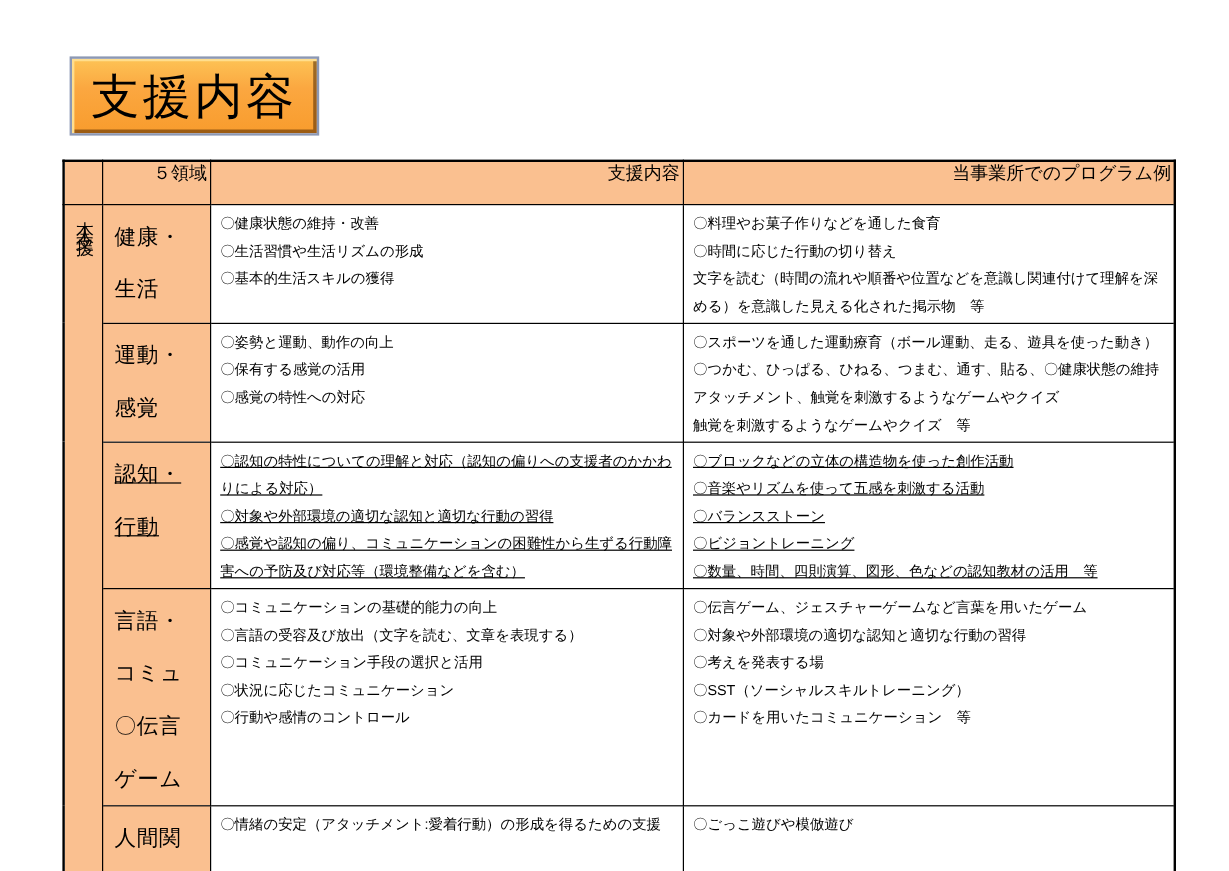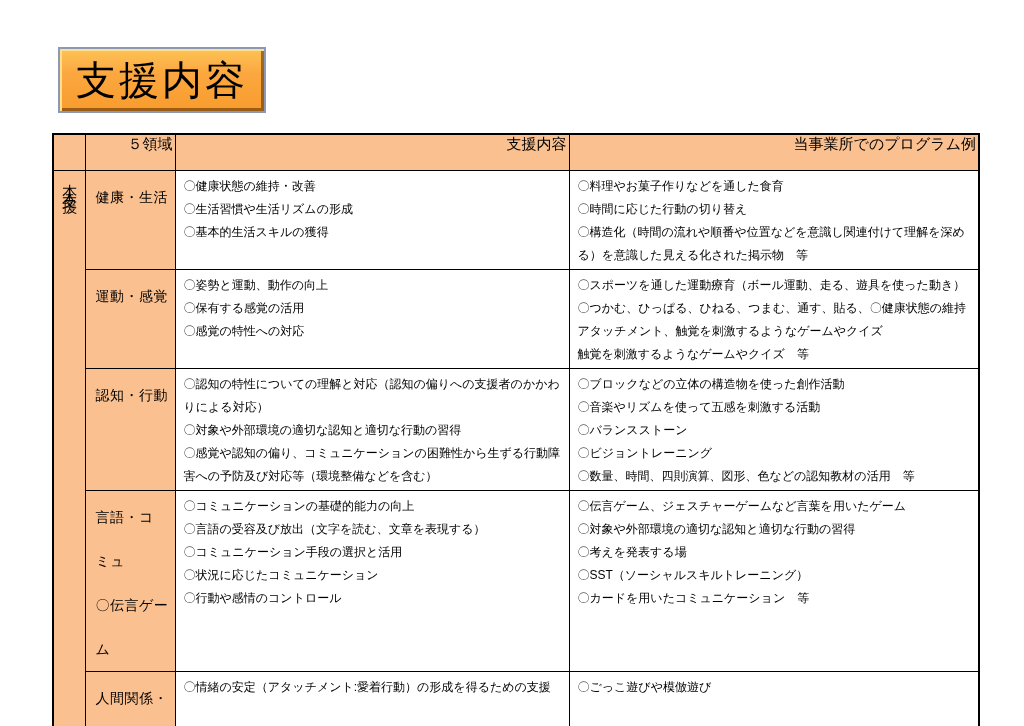--- a/index.html
+++ b/index.html
@@ -31,21 +31,21 @@
     font-size:15px;height:33px;padding:0 2px;
   }
   td.side{
     background:var(--fill);vertical-align:middle;text-align:center;
   }
   .side-text{
     writing-mode:vertical-rl;text-orientation:upright;
     margin:0 auto;font-size:15px;letter-spacing:5px;
   }
   td.domain{
-    background:var(--fill);font-size:14px;line-height:44px;
+    background:var(--fill);font-size:18px;line-height:44px;
     padding:4px 6px 0 10px;letter-spacing:.5px;
   }
   td.items{
     background:#fff;font-size:12px;line-height:23px;
     padding:4px 8px 2px 8px;
   }
   .line{display:block;}
 </style>
 </head>
 <body>
@@ -77,40 +77,40 @@
             <span class="line">健康・生活</span>
           </td>
           <td class="items">
             <span class="line">〇健康状態の維持・改善</span>
             <span class="line">〇生活習慣や生活リズムの形成</span>
             <span class="line">〇基本的生活スキルの獲得</span>
           </td>
           <td class="items">
             <span class="line">〇料理やお菓子作りなどを通した食育</span>
             <span class="line">〇時間に応じた行動の切り替え</span>
-            <span class="line">〇構造化（時間の流れや順番や位置などを意識し関連付けて理解を深める）を意識した見える化された掲示物　等</span>
+            <span class="line">文字を読む（時間の流れや順番や位置などを意識し関連付けて理解を深める）を意識した見える化された掲示物　等</span>
           </td>
         </tr>
         <tr style="height: 87px;">
           <td class="domain">
             <span class="line">運動・感覚</span>
           </td>
           <td class="items">
             <span class="line">〇姿勢と運動、動作の向上</span>
             <span class="line">〇保有する感覚の活用</span>
             <span class="line">〇感覚の特性への対応</span>
           </td>
           <td class="items">
             <span class="line">〇スポーツを通した運動療育（ボール運動、走る、遊具を使った動き）</span>
             <span class="line">〇つかむ、ひっぱる、ひねる、つまむ、通す、貼る、〇健康状態の維持</span>
             <span class="line">アタッチメント、触覚を刺激するようなゲームやクイズ</span>
             <span class="line">触覚を刺激するようなゲームやクイズ　等</span>
           </td>
         </tr>
-        <tr style="height: 116px;">
+        <tr style="height: 116px; text-decoration: underline;">
           <td class="domain">
             <span class="line">認知・行動</span>
           </td>
           <td class="items">
             <span class="line">〇認知の特性についての理解と対応（認知の偏りへの支援者のかかわりによる対応）</span>
             <span class="line">〇対象や外部環境の適切な認知と適切な行動の習得</span>
             <span class="line">〇感覚や認知の偏り、コミュニケーションの困難性から生ずる行動障害への予防及び対応等（環境整備などを含む）</span>
           </td>
           <td class="items">
             <span class="line">〇ブロックなどの立体の構造物を使った創作活動</span>

